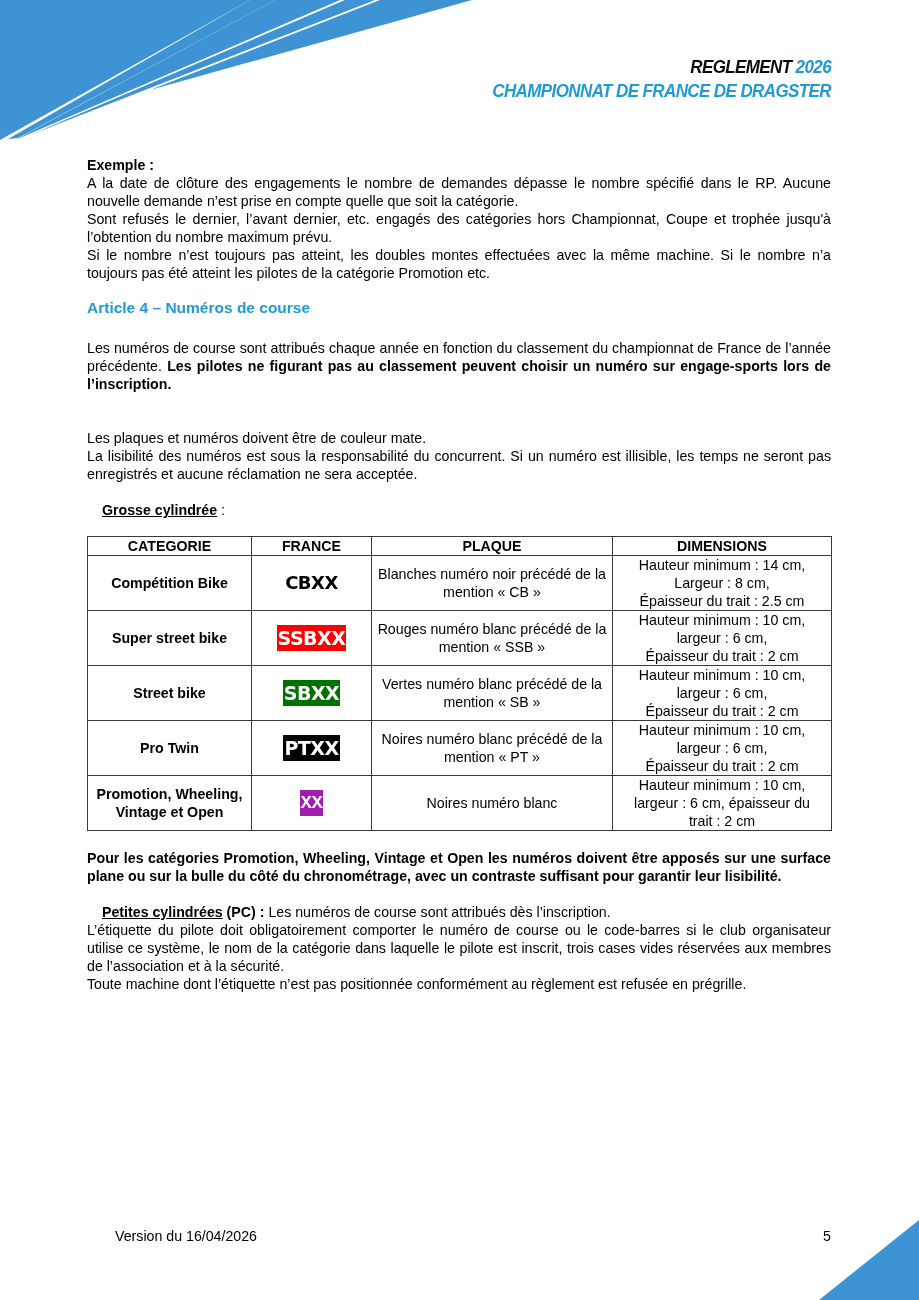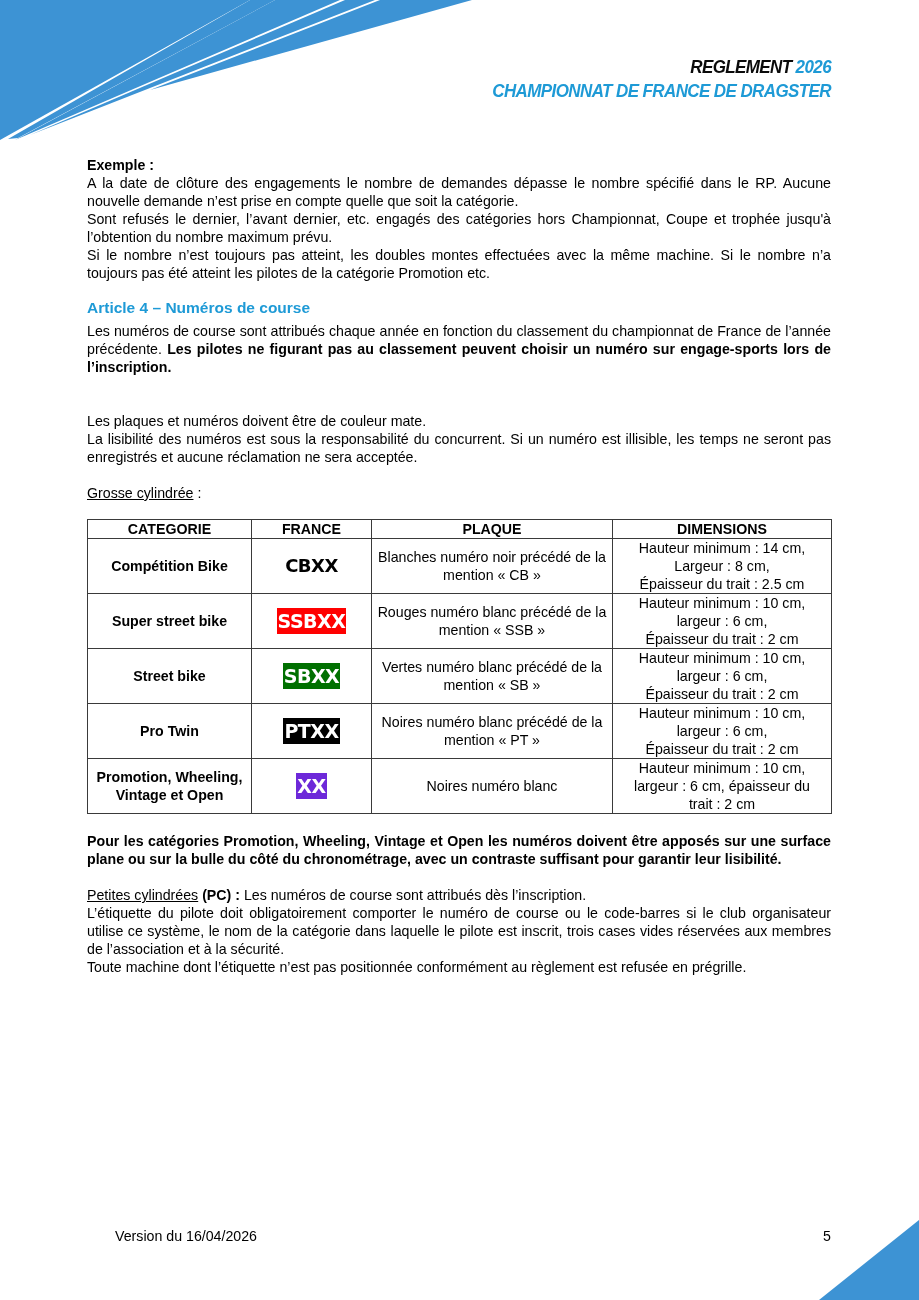--- a/index.html
+++ b/index.html
@@ -10,22 +10,22 @@
             font-family: "Liberation Sans", sans-serif; font-weight: 900; font-style: italic;
             font-size: 17px; line-height: 23px; letter-spacing: -0.6px; transform: scaleY(1.05); }
   .header .reg { color: #0a0a0a; }
   .header .year { color: #1e9ad6; margin-left: 4px; }
   .header .champ { color: #1e9ad6; display: block; }
   .content { position: absolute; left: 87px; top: 156px; width: 744px;
              font-size: 14.2px; line-height: 18px; text-align: justify; }
   .content p { margin: 0; }
   .gap { height: 18px; }
   .bold { font-weight: bold; }
-  .u { text-decoration: underline; font-weight: normal; }
-  .article-title { color: #1e9ad6; font-weight: bold; font-size: 15.5px; margin-top: 16px; margin-bottom: 4px; line-height: 20px; }
+  .u { text-decoration: underline; font-weight: bold; margin-left: 15px; }
+  .article-title { color: #1e9ad6; font-weight: bold; font-size: 15.5px; margin-top: 16px; margin-bottom: 21px; line-height: 20px; }
   table.rules { border-collapse: collapse; width: 744px; margin-top: 17px; table-layout: fixed; }
   table.rules th, table.rules td { border: 1px solid #3a3a3a; text-align: center; vertical-align: middle;
        font-size: 14.2px; line-height: 18px; padding: 0 4px; }
   table.rules th { font-weight: bold; height: 17px; }
   table.rules td { height: 53px; }
   td.cat { font-weight: bold; }
   .plate { display: inline-block; font-family: "DejaVu Sans", sans-serif; font-weight: bold;
            font-size: 19px; line-height: 26px; padding: 0 1px; letter-spacing: -0.5px; }
   .footer-left { position: absolute; left: 115px; top: 1228px; font-size: 14.2px; }
   .footer-right { position: absolute; left: 823px; top: 1228px; font-size: 14.2px; }
@@ -97,21 +97,21 @@
         <td><span>Hauteur minimum : 10 cm,</span><br><span>largeur : 6 cm,</span><br><span>Épaisseur du trait : 2 cm</span></td>
       </tr>
       <tr>
         <td class="cat">Pro Twin</td>
         <td><span class="plate" style="background:#000000;color:#fff;">PTXX</span></td>
         <td>Noires numéro blanc précédé de la mention « PT »</td>
         <td><span>Hauteur minimum : 10 cm,</span><br><span>largeur : 6 cm,</span><br><span>Épaisseur du trait : 2 cm</span></td>
       </tr>
       <tr>
         <td class="cat">Promotion, Wheeling, Vintage et Open</td>
-        <td><span class="plate" style="background:#6d28d9;color:#fff;">XX</span></td>
+        <td><span class="plate" style="background:#a21caf;color:#fff;font-family:Liberation Mono, monospace;">XX</span></td>
         <td>Noires numéro blanc</td>
         <td><span>Hauteur minimum : 10 cm,</span><br><span>largeur : 6 cm, épaisseur du</span><br><span>trait : 2 cm</span></td>
       </tr>
     </tbody>
   </table>
 
   <div style="height:18px"></div>
   <p class="bold">Pour les catégories Promotion, Wheeling, Vintage et Open les numéros doivent être apposés sur une surface plane ou sur la bulle du côté du chronométrage, avec un contraste suffisant pour garantir leur lisibilité.</p>
   <div class="gap"></div>
   <p><span class="u">Petites cylindrées</span><span class="bold"> (PC) :</span><span> Les numéros de course sont attribués dès l’inscription.</span></p>

